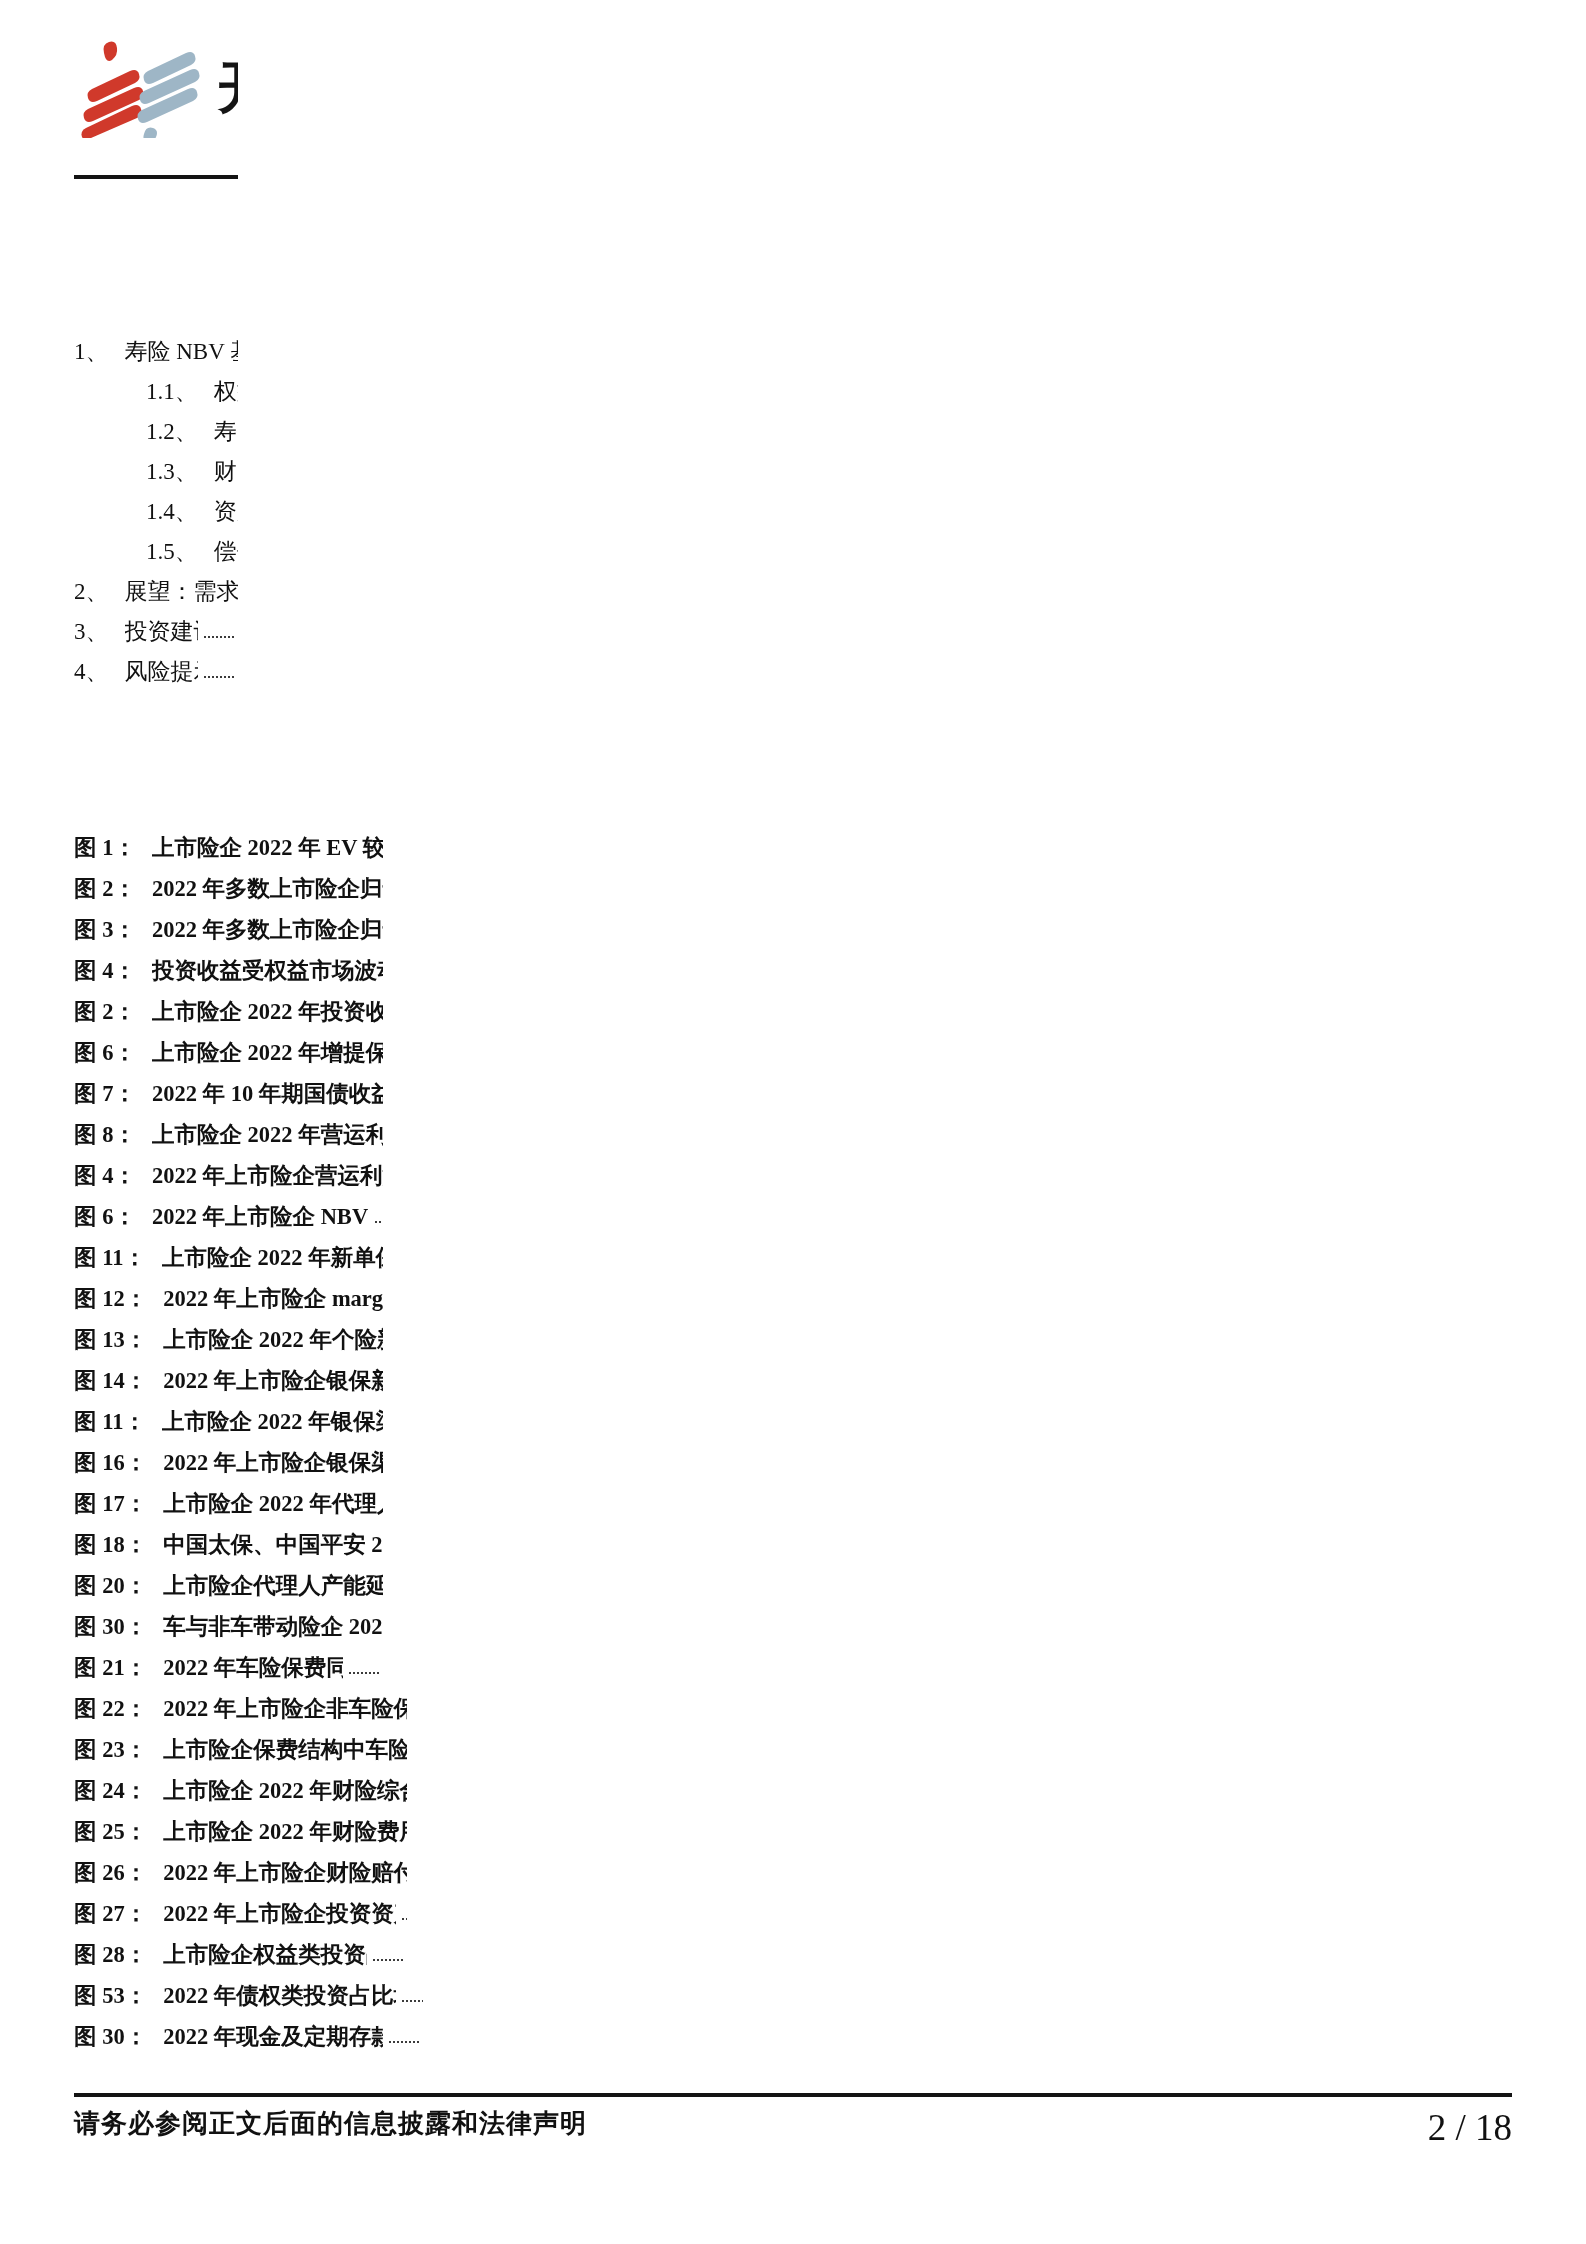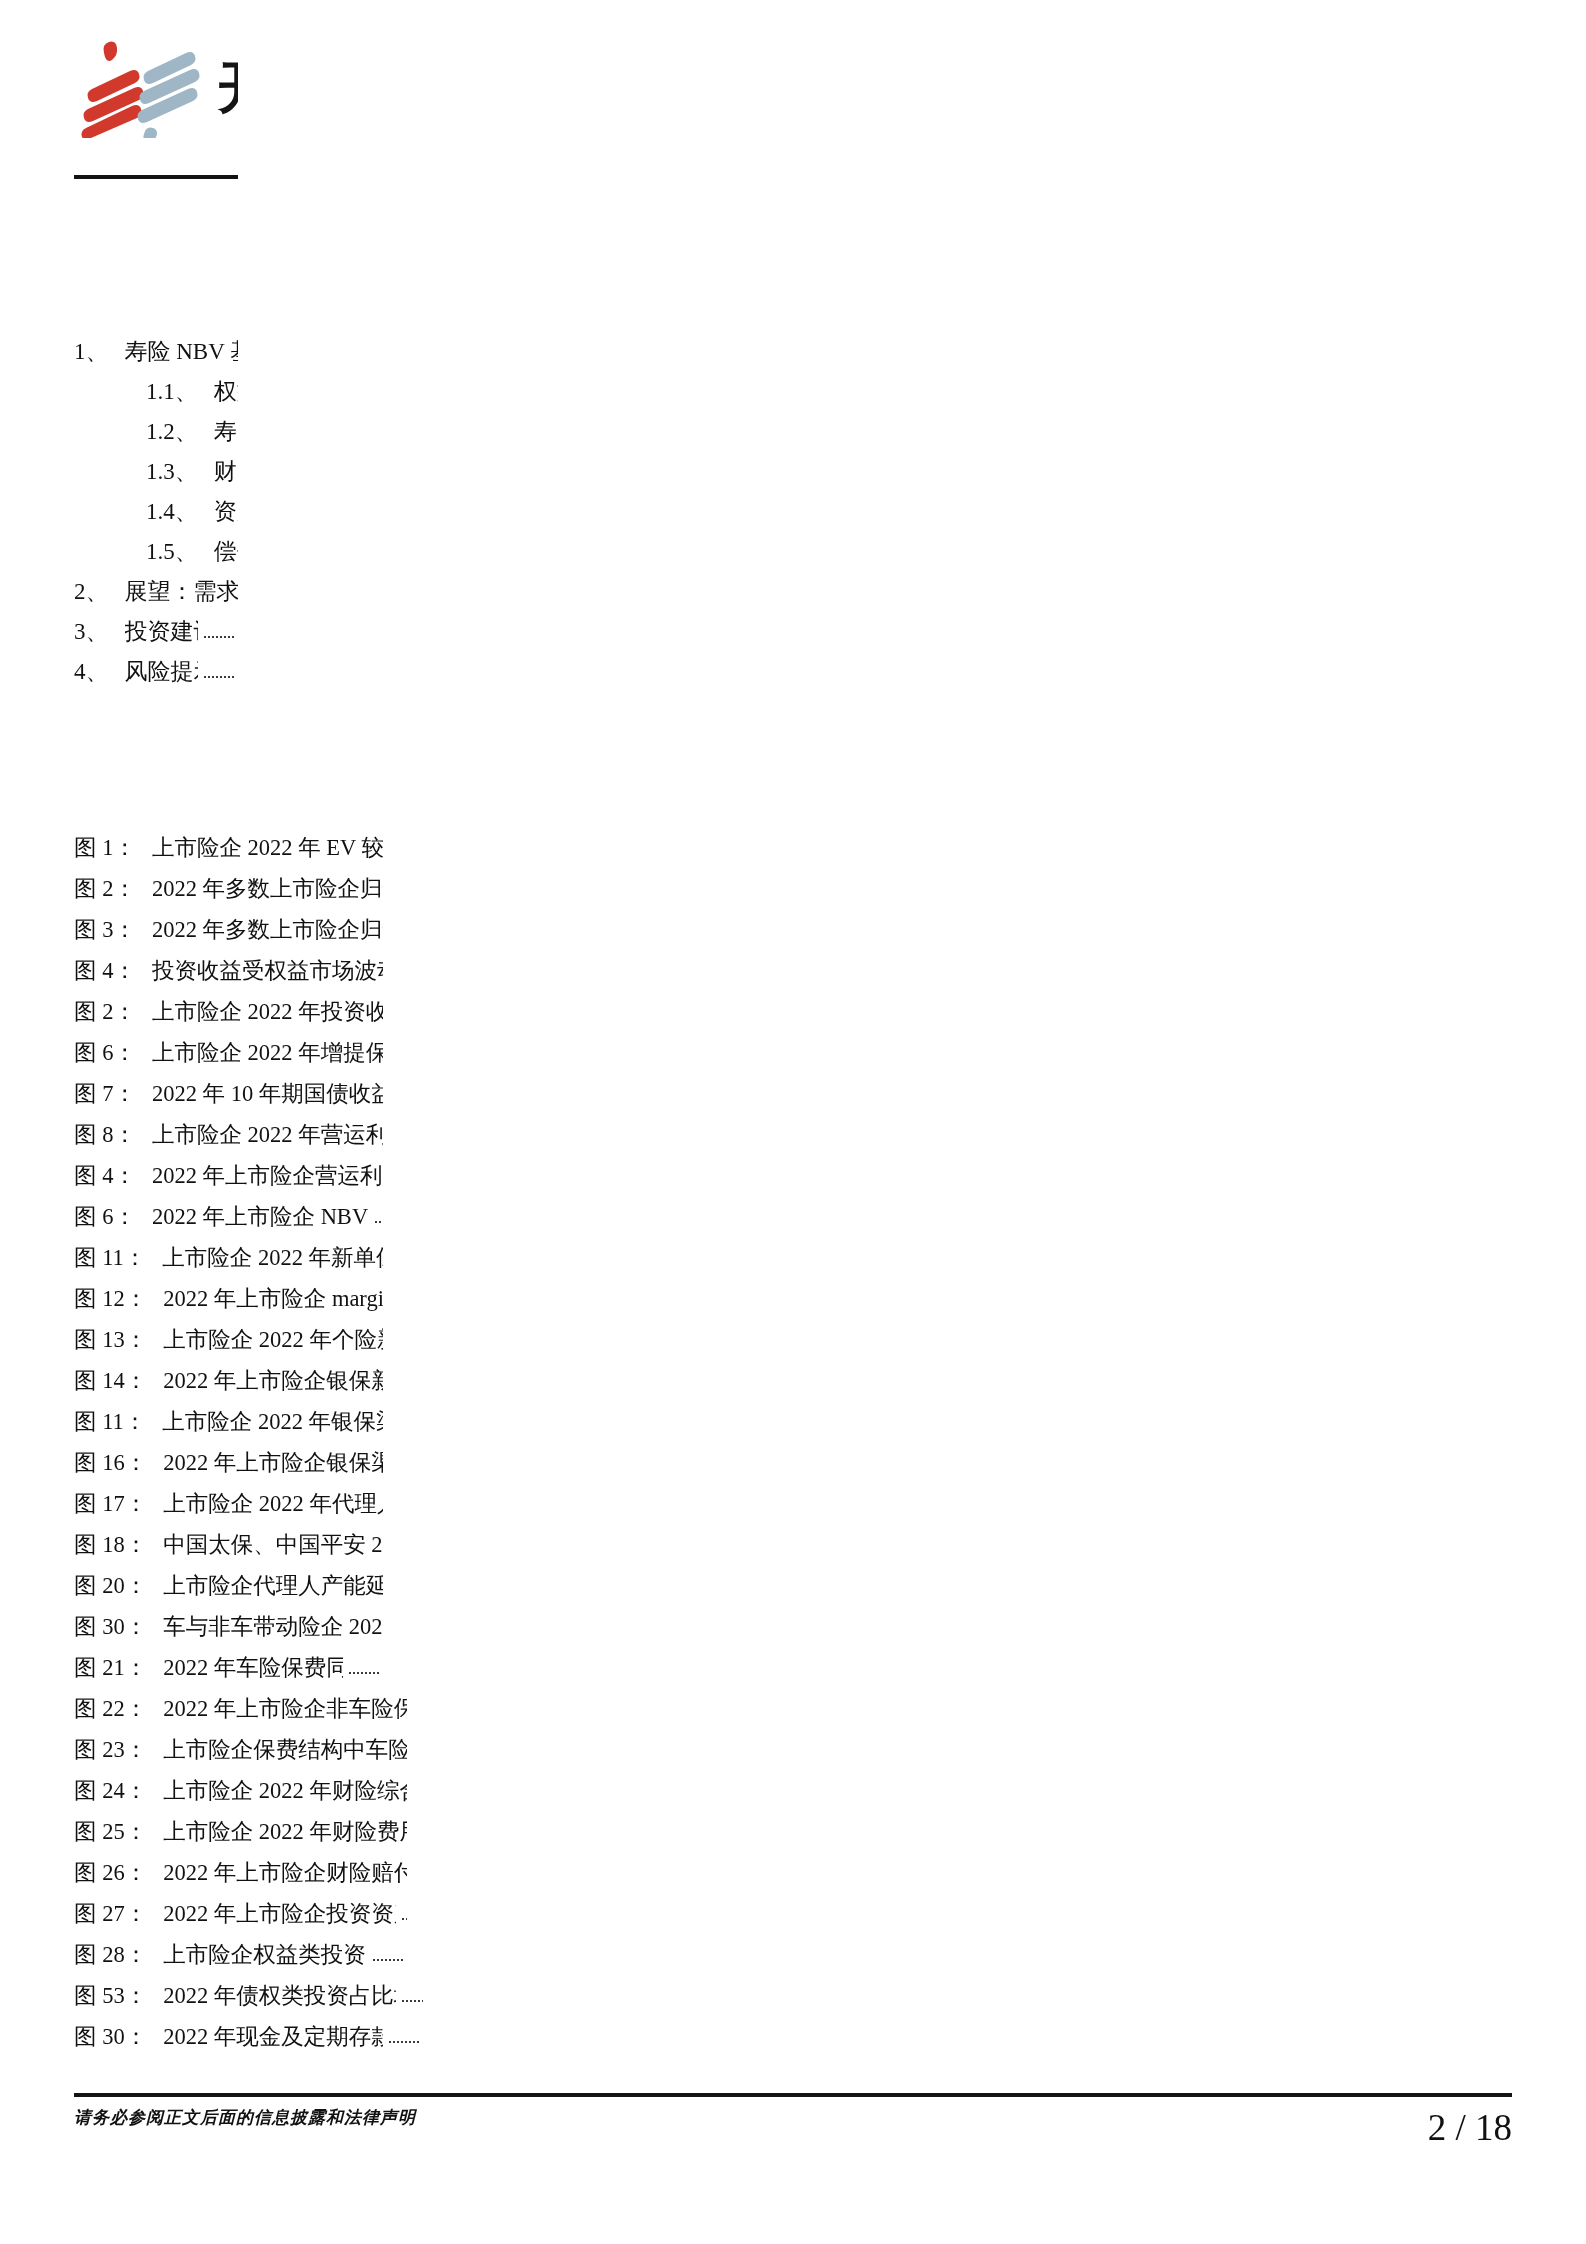--- a/index.html
+++ b/index.html
@@ -34,21 +34,21 @@
     text-align:center; font-size:37px; font-weight:bold;
     color:#232c8e; margin-top:70px; letter-spacing:2px;
   }
   .fig-title {
     text-align:center; font-size:35px; font-weight:bold;
     color:#232c8e; margin-top:66px; letter-spacing:3px;
   }
 
   
   .toc-list { margin-top:26px; }
-  .fig-list { margin-top:22px; }
+  .fig-list { margin-top:22px;font-weight:bold; }
   .row {
     display:flex; align-items:flex-end;
     height:40px; font-size:23px; line-height:1.15;
     white-space:nowrap;
   }
   .fig-list .row { height:41px; font-size:22.5px; }
   .row .num { margin-right:16px; }
   .row.lvl2 { padding-left:72px; }
   .row .label { flex:0 1 auto; overflow:hidden; }
   .row .leader {
@@ -59,21 +59,21 @@
   }
   .row .page { text-align:right; min-width:30px; }
 
   
   .footer {
     position:absolute; left:74px; right:74px; top:2093px;
     border-top:4px solid #131313;
     padding-top:9px;
     display:flex; justify-content:space-between; align-items:flex-start;
   }
-  .disclaimer { font-weight:bold; font-size:17px; letter-spacing:1px;font-style:italic; }
+  .disclaimer { font-weight:bold; font-size:26px; letter-spacing:1px; }
   .page-info { font-size:37px; }
 </style>
 </head>
 <body>
 
 <div class="page">
 
   <div class="header">
     <div class="brand-row">
       <svg class="logo-mark" viewBox="0 0 128 100" xmlns="http://www.w3.org/2000/svg" aria-hidden="true">

